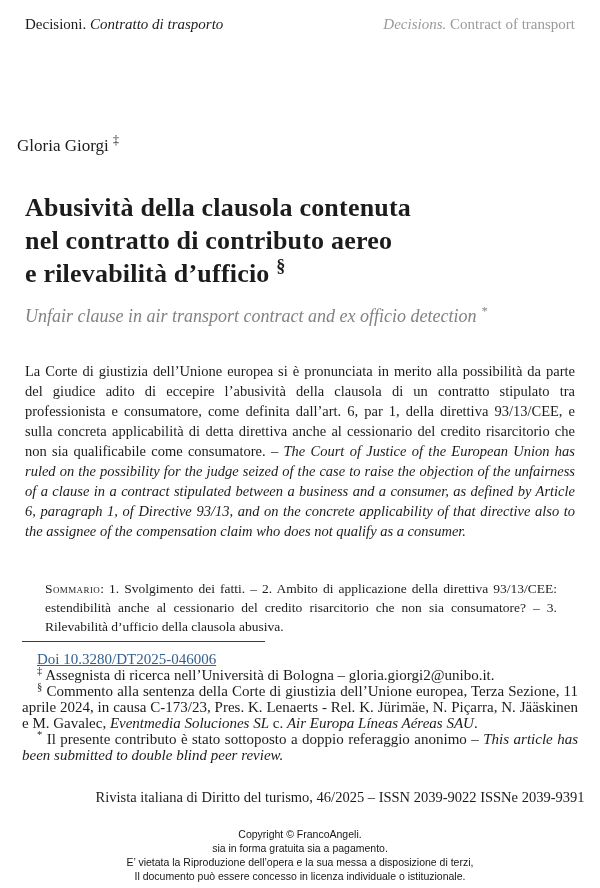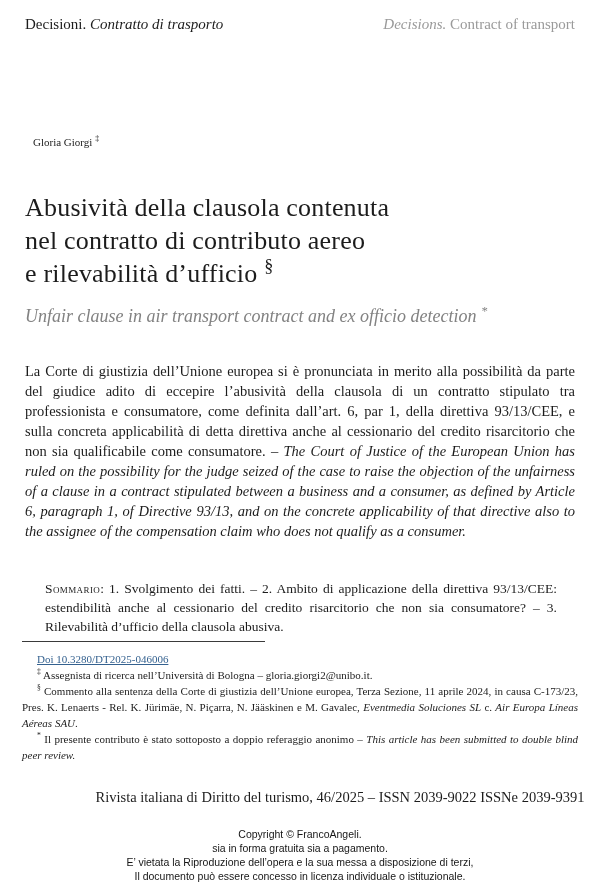--- a/index.html
+++ b/index.html
@@ -21,22 +21,22 @@
     justify-content: space-between;
     font-size: 15px;
     align-items: center;
   }
   .header-right { color: var(--header-gray, #9a9a9a); }
   .it { font-style: italic; }
 
   
   .author {
     position: absolute;
-    top: 136px; left: 33px;
-    font-size: 11px;
+    top: 136px; left: 17px;
+    font-size: 17px;
   }
 
   
   .title {
     position: absolute;
     top: 191px; left: 25px; right: 25px;
     font-size: 26px;
     line-height: 33px;
     letter-spacing: 0.2px;
   }
@@ -78,21 +78,21 @@
     top: 641px; left: 22px;
     width: 243px;
     border-top: 1px solid #3a3a3a;
   }
 
   
   .footnotes {
     position: absolute;
     top: 651px; left: 22px;
     width: 556px;
-    font-size: 11px;
+    font-size: 15px;
     line-height: 16px;
     text-align: justify;
   }
   .footnotes p { margin: 0; text-indent: 15px; }
   .doi-link {
     color: var(--link-blue, #34618f);
     text-decoration: underline;
     cursor: pointer;
   }
   .mark {
@@ -137,21 +137,21 @@
       <span class="it">Decisions.</span>
       <span>Contract of transport</span>
     </div>
   </div>
 
   <div class="author">
     <span>Gloria Giorgi</span>
     <span class="mark">‡</span>
   </div>
 
-  <h1 class="title" style="font-weight:normal;margin:0;">
+  <h1 class="title" style="font-weight:bold;margin:0;">
     <span class="title-line">Abusività della clausola contenuta</span>
     <span class="title-line">nel contratto di contributo aereo</span>
     <span class="title-line"><span>e rilevabilità d’ufficio</span> <span class="mark">§</span></span>
   </h1>
 
   <div class="subtitle">
     <span>Unfair clause in air transport contract and ex officio detection</span>
     <span class="mark">*</span>
   </div>
 

